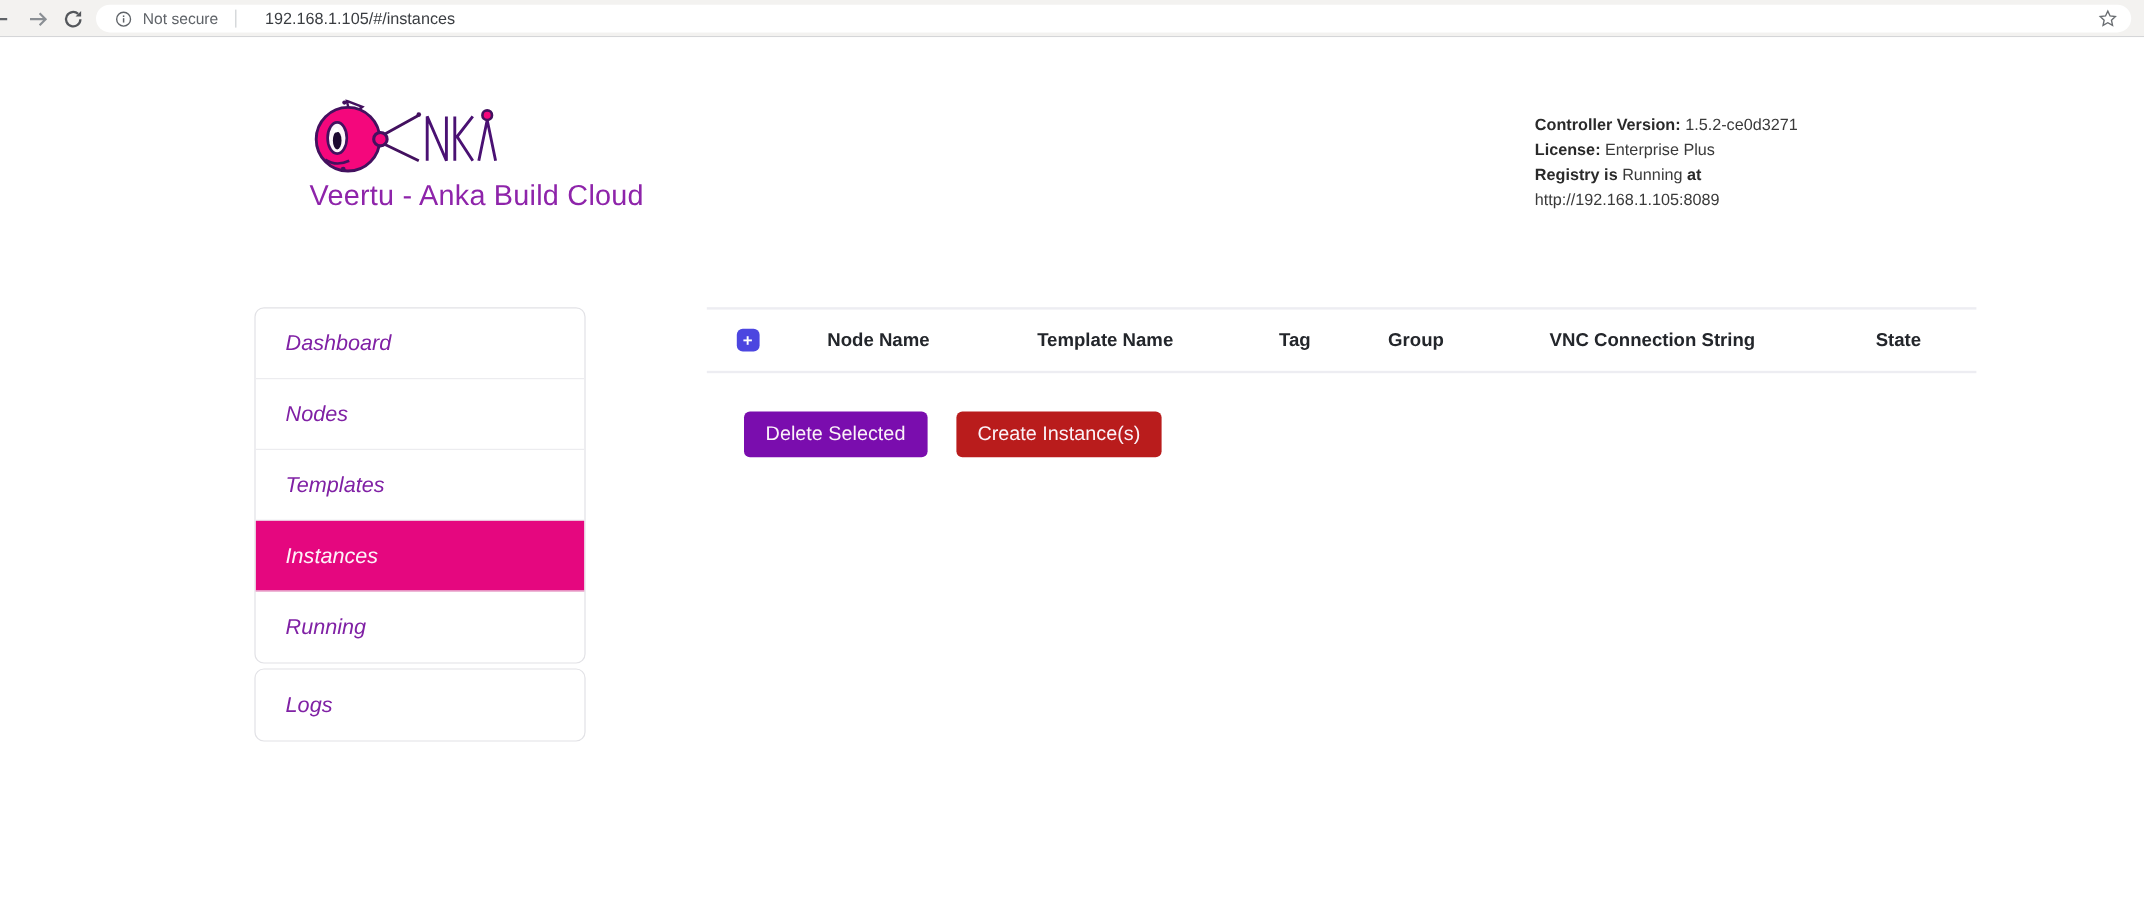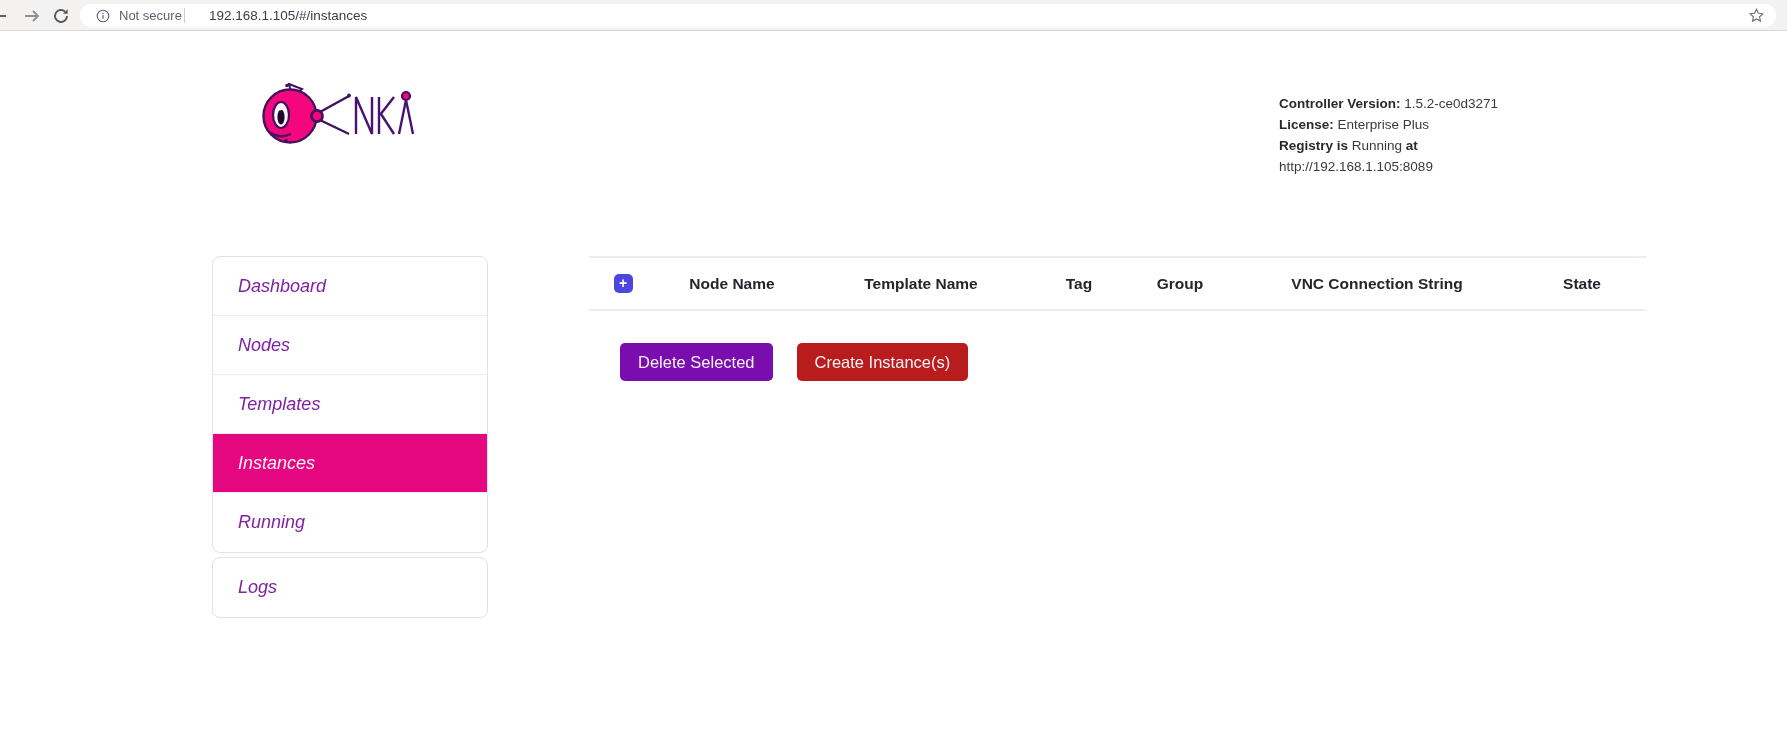--- a/index.html
+++ b/index.html
@@ -10,21 +10,21 @@
   .browser-bar { position:relative; height:31px; background:#F3F2F0;
                  border-bottom:1px solid #D5D6D8; overflow:hidden; }
   .nav-icon { position:absolute; top:7px; width:18px; height:18px; cursor:pointer; }
   .nav-back    { left:-10px; }
   .nav-forward { left:23px; }
   .nav-reload  { left:53px; top:8px; width:16px; height:16px; }
   .url-pill { position:absolute; left:80px; right:11px; top:4px; height:23px;
               background:#ffffff; border-radius:12px; display:flex;
               align-items:center; padding:0 11px; }
   .sec-icon { width:14px; height:14px; margin-left:5px; flex:none; }
-  .sec-label { font-size:13px; color:#5F6368; margin:0 2px 0 9px; white-space:nowrap; }
+  .sec-label { font-size:13px; color:#5F6368; margin:0 14px 0 9px; white-space:nowrap; }
   .pill-sep { width:1px; height:15px; background:#CDD0D3; }
   .url-text { font-size:13.5px; color:#3A3D41; margin-left:24px; white-space:nowrap; }
   .star-icon { margin-left:auto; width:17px; height:17px; cursor:pointer; }
 
   
   .page { position:relative; width:1787px; height:716px; background:#fff; }
 
   .logo-wrap { position:absolute; left:260px; top:52px; }
   .app-title { position:absolute; left:258px; top:119px; font-size:24px;
                color:#8E24AA; letter-spacing:0.2px; }
@@ -120,20 +120,21 @@
       <circle cx="57" cy="33" r="5.6" fill="#F4077C" stroke="#43115F" stroke-width="2.6"></circle>
 
       <path d="M96 51 L96 14 L112 51 L112 14" fill="none" stroke="#4A1173" stroke-width="2.4"></path>
 
       <path d="M119 14 L119 51 M134 14 L120 32 M121 31 L134 51" fill="none" stroke="#4A1173" stroke-width="2.4"></path>
 
       <path d="M139 51 L146 17 M146 17 L153 51" fill="none" stroke="#4A1173" stroke-width="2.4"></path>
       <circle cx="146" cy="13" r="4" fill="#F4077C" stroke="#43115F" stroke-width="2.2"></circle>
     </svg>
   </div>
+  <div class="app-title">Veertu - Anka Build Cloud</div>
 
   <div class="info-block">
     <div>
       <b>Controller Version:</b>
       <span>1.5.2-ce0d3271</span>
     </div>
     <div>
       <b>License:</b>
       <span>Enterprise Plus</span>
     </div>

